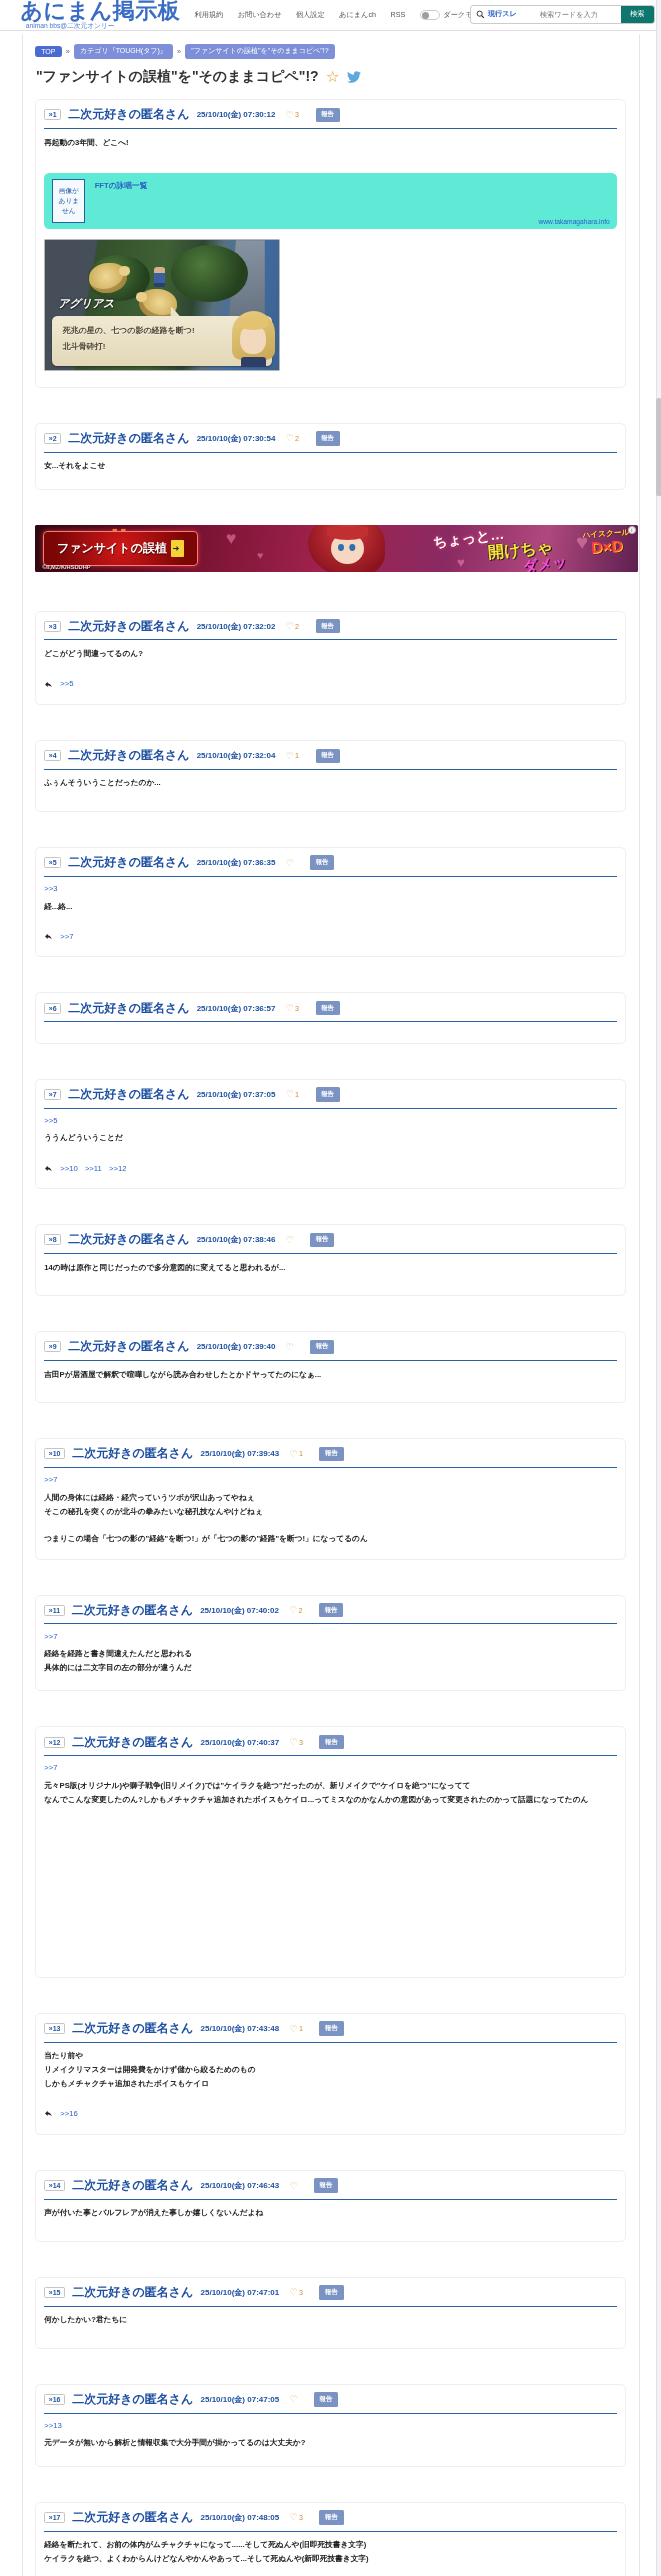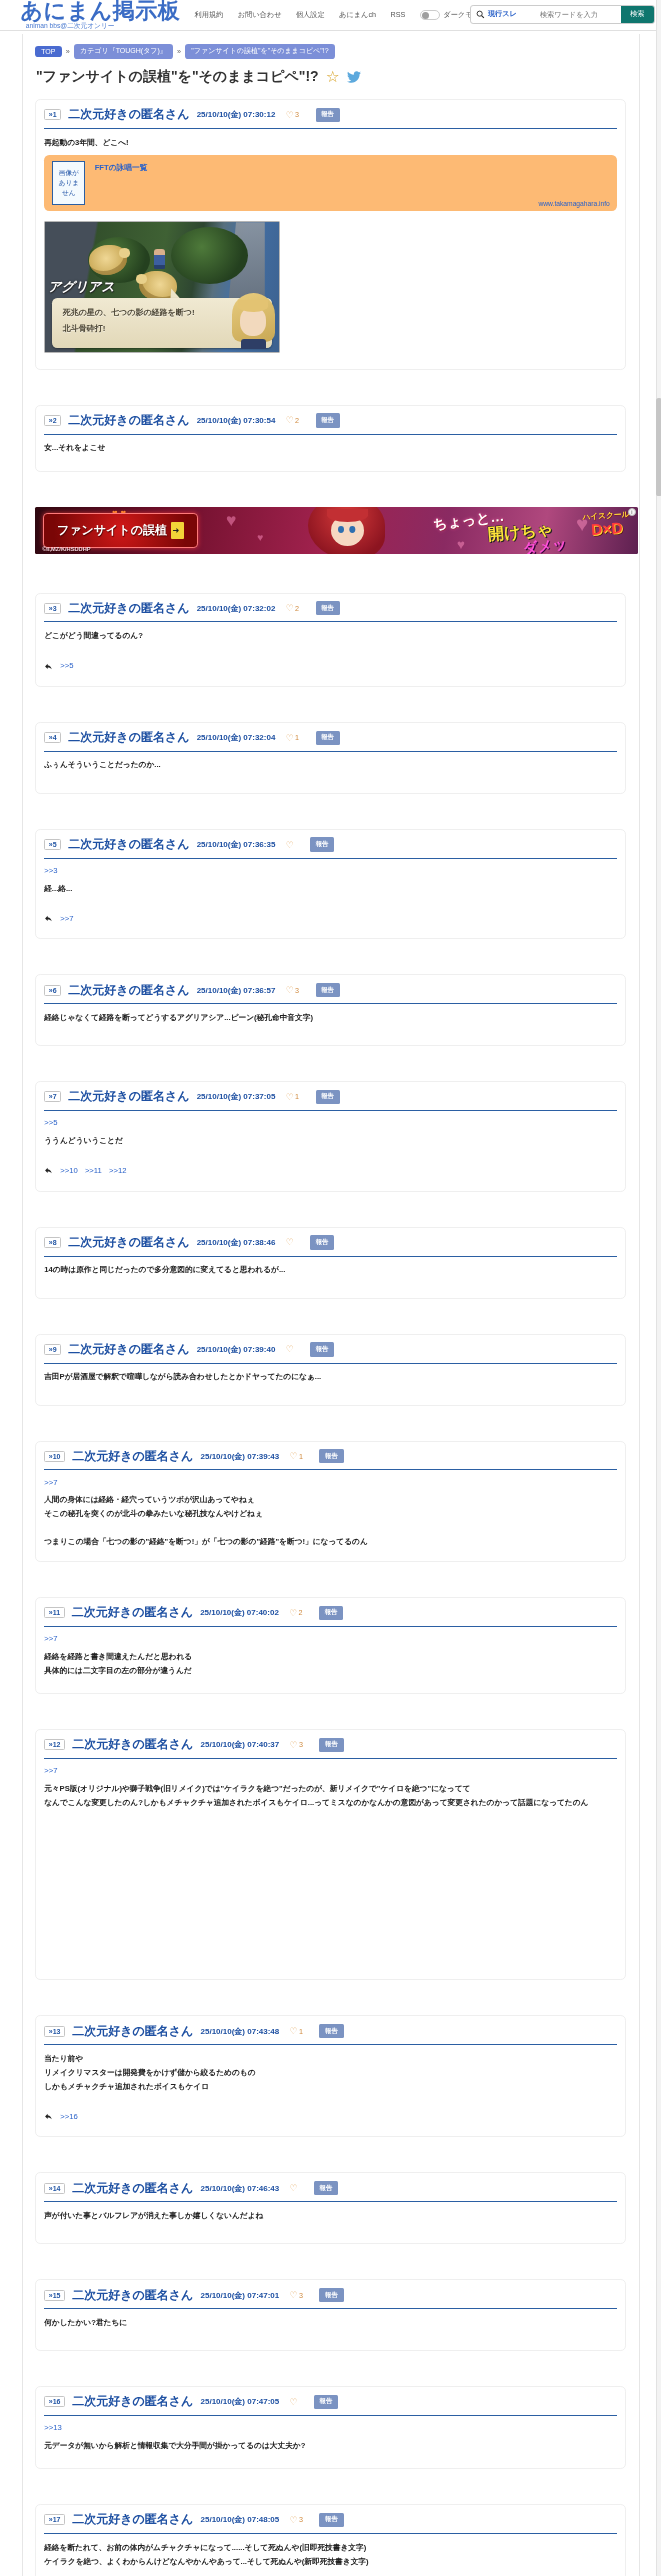--- a/index.html
+++ b/index.html
@@ -46,34 +46,34 @@
   .heart { color:#e2a65c; font-size:8.8px; }
   .like-count { color:#d08a3e; font-size:7.2px; }
   .report-btn { background:#7b93c2; color:#fff; border:none; border-radius:1.5px; font-size:6.4px; font-weight:bold; padding:2.6px 5.7px; cursor:pointer; margin-left:9.3px; }
   .quote-link { color:#2b62c9; font-size:7.7px; margin-top:7.2px; display:inline-block; cursor:pointer; }
   .post-body { margin-top:6.7px; font-size:7.7px; line-height:1.8; color:#222; white-space:pre-line;font-weight:bold; }
   .reply-refs { margin-top:18.5px; display:flex; align-items:center; gap:7.2px; }
   .reply-refs .ref { color:#2b62c9; font-size:7.7px; cursor:pointer; }
   .reply-icon { display:flex; }
 
   
-  .embed-card { background:#fdba74; border-radius:5.2px; margin-top:5px; padding:6.2px 8.2px; display:flex; gap:9.3px; min-height:54px; position:relative; cursor:pointer; }
+  .embed-card { background:#5eead4; border-radius:5.2px; margin-top:23px; padding:6.2px 8.2px; display:flex; gap:9.3px; min-height:54px; position:relative; cursor:pointer; }
   .embed-noimg { border:1px solid #2b5fa3; color:#2456a8; font-size:6.7px; width:33px; min-height:44px; display:flex; align-items:center; justify-content:center; text-align:center; padding:2.1px; line-height:1.5; background:#f4fafe; }
   .embed-title { color:#2b62c9; font-weight:bold; font-size:7.7px; margin-top:2.1px; }
   .embed-url { position:absolute; right:7.2px; bottom:4.1px; color:#2b62c9; font-size:6.7px; }
 
   .fft-shot { position:relative; width:236px; height:132px; border:0.5px solid #b5b5b5; margin-top:10.3px; overflow:hidden; border-radius:1px;
     background:linear-gradient(100deg,#454e59 0%,#454e59 20%,#33502c 21%,#3f6134 48%,#2e4631 62%,#58707f 70%,#4470a5 79%,#3c618f 100%); }
   .fft-cliff { position:absolute; right:14.4px; top:0; width:36px; height:77px; background:linear-gradient(180deg,#9299a1,#6e757d); clip-path:polygon(20% 0,100% 0,100% 100%,0 100%); opacity:.85; }
   .fft-bush { position:absolute; border-radius:50%; background:radial-gradient(circle at 40% 35%,#4e7a3a,#24401f 70%); }
   .choco { position:absolute; width:38px; height:30px; background:radial-gradient(circle at 45% 45%,#efd795,#c9a855 75%,#8a6f2e); border-radius:55% 45% 60% 50%; box-shadow:inset -3.1px -4.1px 0 rgba(120,90,30,.45); }
   .choco:after { content:""; position:absolute; right:-3.1px; top:3.1px; width:11.3px; height:9.3px; background:#e8d08a; border-radius:50%; }
   .fft-knight { position:absolute; left:109px; top:27px; width:11.3px; height:19.6px; background:linear-gradient(180deg,#d9b08c 0 30%,#3c5fa0 30% 80%,#27406e 80%); border-radius:3.1px 3.1px 1.5px 1.5px; }
   .fft-tail { position:absolute; left:123px; top:66px; width:0; height:0; border-left:5.2px solid transparent; border-right:8.2px solid transparent; border-bottom:15.5px solid #ece4c8; transform:rotate(-14deg); }
-  .fft-nametag { position:absolute; left:3px; top:56px; color:#fff; font-weight:bold; font-size:13px; text-shadow:0.5px 0.5px 1px #222,0 0 2.1px #222; font-style:italic; }
+  .fft-nametag { position:absolute; left:13px; top:56px; color:#fff; font-weight:bold; font-size:11px; text-shadow:0.5px 0.5px 1px #222,0 0 2.1px #222; font-style:italic; }
   .fft-box { position:absolute; left:7.2px; right:7.2px; bottom:4.1px; height:50px; background:linear-gradient(180deg,#f0e9d2,#e2d8b8); border-radius:5.2px; padding:7.2px 49px 5.2px 10.3px; box-shadow:0 1px 2.1px rgba(0,0,0,.35); }
   .fft-line { color:#4c4636; font-weight:bold; font-size:8px; line-height:1.9; text-shadow:0 0.5px 0 rgba(255,255,255,.5); }
   .fft-portrait { position:absolute; right:4.1px; bottom:3.1px; width:43px; height:56px; }
   .fft-hair { position:absolute; inset:0 0 7.2px 0; background:linear-gradient(160deg,#e8cc7e,#c9a855); border-radius:21.6px 21.6px 9.3px 9.3px; }
   .fft-face { position:absolute; left:8.2px; top:13.4px; width:26px; height:29px; background:#f2d9bd; border-radius:45%; }
   .fft-fringe { position:absolute; left:6.2px; top:7.2px; width:30px; height:11.3px; background:#e3c372; border-radius:0 0 50% 50%; }
   .fft-collar { position:absolute; left:9.3px; bottom:0; width:25px; height:10.3px; background:#2e3e66; border-radius:3.1px 3.1px 0 0; }
 
   
   .ad-dxd { position:relative; width:603px; height:47px; margin:5.2px 0 39px 0; border-radius:1.5px; overflow:hidden; cursor:pointer;
@@ -315,21 +315,20 @@
         <span class="post-num">»6</span>
         <span class="post-author">二次元好きの匿名さん</span>
         <span class="post-date">25/10/10(金) 07:36:57</span>
         <span class="like-wrap">
           <span class="heart">♡</span>
           <span class="like-count">3</span>
         </span>
         <button class="report-btn">報告</button>
       </div>
 
-      <div class="post-body">経絡じゃなくて経路を断ってどうするアグリアシア...ピーン(秘孔命中音文字)</div>
 
     </article>
       <article class="post">
       <div class="post-head">
         <span class="post-num">»7</span>
         <span class="post-author">二次元好きの匿名さん</span>
         <span class="post-date">25/10/10(金) 07:37:05</span>
         <span class="like-wrap">
           <span class="heart">♡</span>
           <span class="like-count">1</span>

